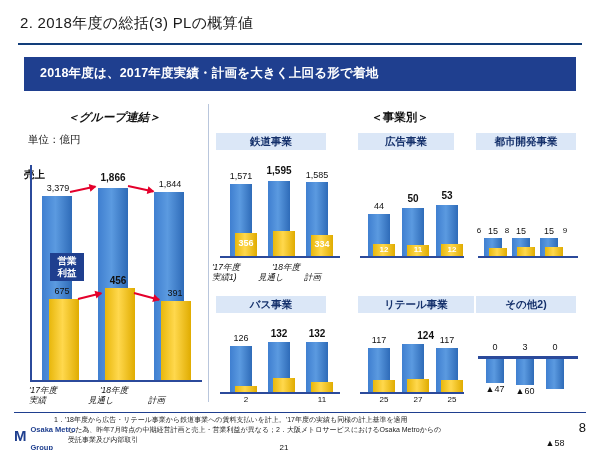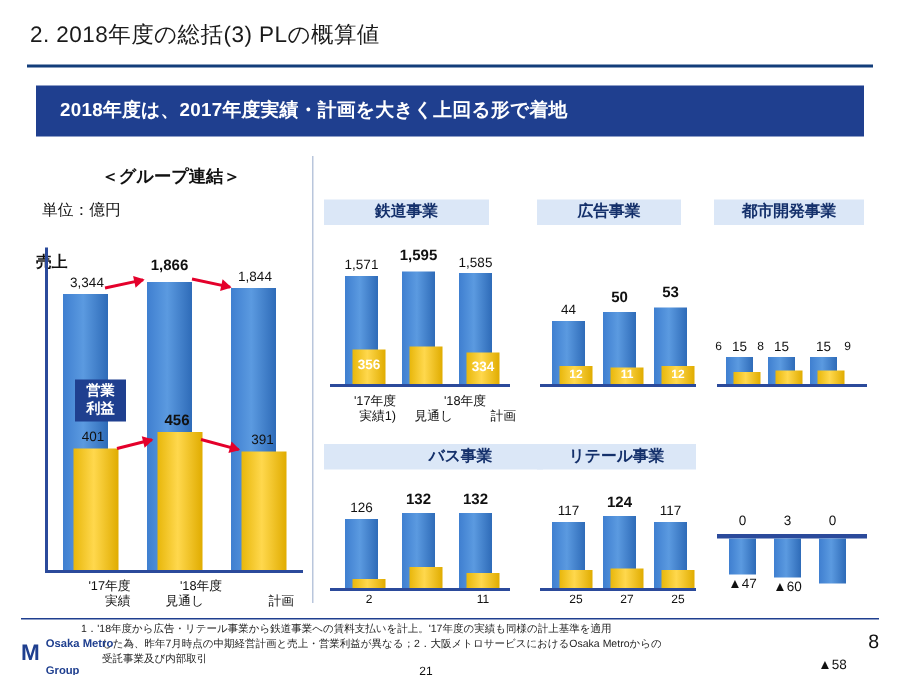--- a/index.html
+++ b/index.html
@@ -28,21 +28,21 @@
   .chart{position:absolute;}
   .axis{position:absolute;background:#2b4a9b;}
   .bar{position:absolute;}
   .bar.blue{background:linear-gradient(to right,#3f7fd0 0%,#5b9ae0 45%,#2e6bb8 100%);}
   .bar.yellow{background:linear-gradient(to right,#e8b70b 0%,#ffd84d 45%,#e0ac00 100%);}
   .bar.blue-down{background:linear-gradient(to right,#3f7fd0 0%,#5b9ae0 45%,#2e6bb8 100%);}
   .lbl{position:absolute;font-size:9px;color:#111;text-align:center;white-space:nowrap;}
   .lbl.b{font-weight:bold;font-size:10px;}
   .lbl.w{color:#ffffff;font-weight:bold;}
   .lbl.small{font-size:8px;}
-  .cat{position:absolute;font-size:8.5px;color:#111;text-align:right;white-space:nowrap;line-height:10px;}
+  .cat{position:absolute;font-size:8.5px;color:#111;text-align:left;white-space:nowrap;line-height:10px;font-style:italic;}
 
   
   .arrow{position:absolute;height:2px;background:#e4002b;transform-origin:0 50%;}
   .arrow:after{content:"";position:absolute;right:-1px;top:-3px;border-left:7px solid #e4002b;border-top:4px solid transparent;border-bottom:4px solid transparent;}
 
   .side-lbl{position:absolute;font-size:10.5px;color:#111;font-weight:bold;}
   .opbox{position:absolute;background:#1f3f8f;color:#fff;font-size:9.5px;font-weight:bold;text-align:center;line-height:12px;padding:2px 3px;}
 
   
   .footnote{position:absolute;left:54px;top:415px;width:480px;font-size:7px;color:#222;line-height:10px;}
@@ -56,45 +56,46 @@
 <body>
 
 <div class="page">
 
   <div class="page-title">2. 2018年度の総括(3) PLの概算値</div>
   <div class="title-rule"></div>
 
   <div class="banner"></div>
   <div class="banner-text">2018年度は、2017年度実績・計画を大きく上回る形で着地</div>
 
-  <div class="h-center" style="left:24px;top:110px;width:180px;">＜グループ連結＞</div>
+  <div class="h-center" style="left:24px;top:110px;width:180px;font-style:italic;">＜グループ連結＞</div>
   <div class="unit" style="left:28px;top:133px;">単位：億円</div>
   <div class="side-lbl" style="left:24px;top:168px;">売上</div>
 
+  <div class="h-center" style="left:215px;top:110px;width:370px;">＜事業別＞</div>
 
   <div class="vdiv" style="left:208px;top:104px;height:298px;"></div>
 
   <div class="chart" style="left:24px;top:155px;width:180px;height:240px;">
 
     <div class="axis" style="left:6px;top:225px;width:172px;height:2px;"></div>
     <div class="axis" style="left:6px;top:10px;width:2px;height:217px;"></div>
 
     <div class="bar blue" style="left:18px;top:41px;width:30px;height:184px;"></div>
     <div class="bar blue" style="left:74px;top:33px;width:30px;height:192px;"></div>
     <div class="bar blue" style="left:130px;top:37px;width:30px;height:188px;"></div>
 
     <div class="bar yellow" style="left:25px;top:144px;width:30px;height:81px;"></div>
     <div class="bar yellow" style="left:81px;top:133px;width:30px;height:92px;"></div>
     <div class="bar yellow" style="left:137px;top:146px;width:30px;height:79px;"></div>
 
-    <div class="lbl" style="left:8px;top:28px;width:52px;">3,344</div>
+    <div class="lbl" style="left:8px;top:28px;width:52px;">3,379</div>
     <div class="lbl b" style="left:63px;top:17px;width:52px;">1,866</div>
     <div class="lbl" style="left:120px;top:24px;width:52px;">1,844</div>
 
-    <div class="lbl" style="left:12px;top:131px;width:52px;">401</div>
+    <div class="lbl" style="left:12px;top:131px;width:52px;">675</div>
     <div class="lbl b" style="left:68px;top:120px;width:52px;">456</div>
     <div class="lbl" style="left:125px;top:133px;width:52px;">391</div>
 
     <div class="opbox" style="left:26px;top:98px;width:28px;">
       <span>営業</span><br>
       <span>利益</span>
     </div>
 
     <div class="arrow" style="left:46px;top:36px;width:26px;transform:rotate(-12deg);"></div>
     <div class="arrow" style="left:104px;top:30px;width:26px;transform:rotate(12deg);"></div>
@@ -164,22 +165,23 @@
     <div class="bar yellow" style="left:41px;top:95px;width:18px;height:9px;"></div>
     <div class="bar yellow" style="left:69px;top:95px;width:18px;height:9px;"></div>
     <div class="lbl" style="left:0px;top:74px;width:34px;">15</div>
     <div class="lbl" style="left:28px;top:74px;width:34px;">15</div>
     <div class="lbl" style="left:56px;top:74px;width:34px;">15</div>
     <div class="lbl small" style="left:-6px;top:74px;width:18px;">6</div>
     <div class="lbl small" style="left:22px;top:74px;width:18px;">8</div>
     <div class="lbl small" style="left:80px;top:74px;width:18px;">9</div>
   </div>
 
-  <div class="subhdr" style="left:216px;top:296px;width:110px;padding-left:36px;">バス事業</div>
-  <div class="subhdr" style="left:358px;top:296px;width:106px;">リテール事業</div>
+  <div class="subhdr" style="left:216px;top:296px;width:110px;">バス事業</div>
+  <div class="subhdr" style="left:358px;top:296px;width:116px;">リテール事業</div>
+  <div class="subhdr" style="left:476px;top:296px;width:100px;">その他2)</div>
 
   <div class="chart" style="left:216px;top:316px;width:126px;height:92px;">
     <div class="axis" style="left:4px;top:76px;width:120px;height:2px;"></div>
     <div class="bar blue" style="left:14px;top:30px;width:22px;height:46px;"></div>
     <div class="bar blue" style="left:52px;top:26px;width:22px;height:50px;"></div>
     <div class="bar blue" style="left:90px;top:26px;width:22px;height:50px;"></div>
     <div class="bar yellow" style="left:19px;top:70px;width:22px;height:6px;"></div>
     <div class="bar yellow" style="left:57px;top:62px;width:22px;height:14px;"></div>
     <div class="bar yellow" style="left:95px;top:66px;width:22px;height:10px;"></div>
     <div class="lbl" style="left:3px;top:17px;width:44px;">126</div>
@@ -192,21 +194,21 @@
 
   <div class="chart" style="left:358px;top:316px;width:110px;height:92px;">
     <div class="axis" style="left:2px;top:76px;width:104px;height:2px;"></div>
     <div class="bar blue" style="left:10px;top:32px;width:22px;height:44px;"></div>
     <div class="bar blue" style="left:44px;top:28px;width:22px;height:48px;"></div>
     <div class="bar blue" style="left:78px;top:32px;width:22px;height:44px;"></div>
     <div class="bar yellow" style="left:15px;top:64px;width:22px;height:12px;"></div>
     <div class="bar yellow" style="left:49px;top:63px;width:22px;height:13px;"></div>
     <div class="bar yellow" style="left:83px;top:64px;width:22px;height:12px;"></div>
     <div class="lbl" style="left:0px;top:19px;width:42px;">117</div>
-    <div class="lbl b" style="left:34px;top:14px;width:42px;">124</div>
+    <div class="lbl b" style="left:34px;top:14px;width:42px;text-align:right;">124</div>
     <div class="lbl" style="left:68px;top:19px;width:42px;">117</div>
     <div class="lbl small" style="left:15px;top:79px;width:22px;">25</div>
     <div class="lbl small" style="left:49px;top:79px;width:22px;">27</div>
     <div class="lbl small" style="left:83px;top:79px;width:22px;">25</div>
   </div>
 
   <div class="chart" style="left:476px;top:316px;width:104px;height:92px;">
     <div class="axis" style="left:2px;top:40px;width:100px;height:3px;"></div>
     <div class="bar blue-down" style="left:10px;top:43px;width:18px;height:24px;"></div>
     <div class="bar blue-down" style="left:40px;top:43px;width:18px;height:26px;"></div>

